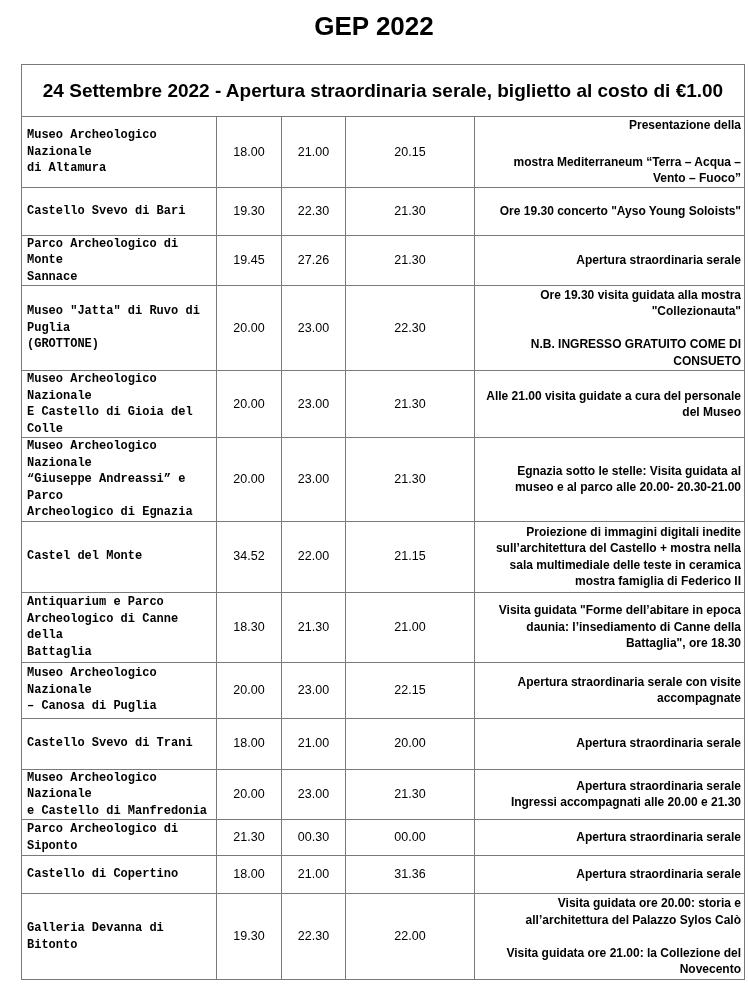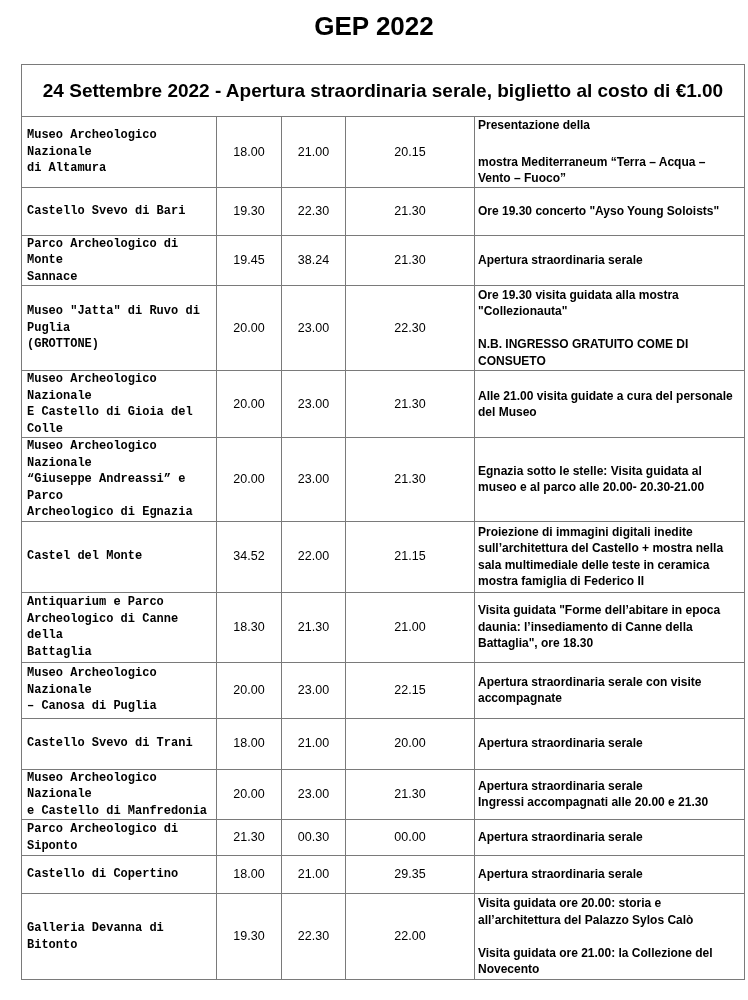--- a/index.html
+++ b/index.html
@@ -9,21 +9,21 @@
                 font-weight: bold; font-size: 26px; line-height: 36px; letter-spacing: 0px; }
   table.sched { position: absolute; left: 21px; top: 64px; width: 723px;
                 border-collapse: collapse; table-layout: fixed; }
   table.sched td, table.sched th { border: 1px solid #7a7a7a; padding: 0 4px;
                 font-size: 12px; line-height: 16.5px; vertical-align: middle; }
   .title-cell { height: 51px; text-align: center; font-weight: bold; font-size: 19px !important;
                 line-height: 24px !important; white-space: nowrap; padding: 0 2px !important; }
   .hdr th { height: 20px; font-weight: bold; text-align: center; }
   .venue { font-weight: bold; text-align: left; padding-left: 5px !important; font-family: Liberation Mono, monospace; }
   .time { text-align: center; font-weight: normal; font-size: 12.5px !important; }
-  .event { text-align: left; font-weight: bold; padding: 0 3px !important; }
+  .event { text-align: right; font-weight: bold; padding: 0 3px !important; }
   .gap { display: block; height: 16.5px; }
   col.c-venue { width: 195px; } col.c-dalle { width: 65px; } col.c-alle { width: 64px; }
   col.c-ultimo { width: 129px; } col.c-evento { width: 270px; }
 </style>
 </head>
 <body>
 
 <div class="page-title">GEP 2022</div>
 
 <table class="sched">
@@ -62,21 +62,21 @@
         <td class="event">
           <span style="display: block;">Ore 19.30 concerto "Ayso Young Soloists"</span>
         </td>
       </tr>
       <tr style="height: 42px;">
         <td class="venue">
           <span style="display: block;">Parco Archeologico di Monte</span>
           <span style="display: block;">Sannace</span>
         </td>
         <td class="time">19.45</td>
-        <td class="time">38.24</td>
+        <td class="time">27.26</td>
         <td class="time">21.30</td>
         <td class="event">
           <span style="display: block;">Apertura straordinaria serale</span>
         </td>
       </tr>
       <tr style="height: 85px;">
         <td class="venue">
           <span style="display: block;">Museo "Jatta" di Ruvo di Puglia</span>
           <span style="display: block;">(GROTTONE)</span>
         </td>
@@ -194,21 +194,21 @@
         <td class="event">
           <span style="display: block;">Apertura straordinaria serale</span>
         </td>
       </tr>
       <tr style="height: 38px;">
         <td class="venue">
           <span style="display: block;">Castello di Copertino</span>
         </td>
         <td class="time">18.00</td>
         <td class="time">21.00</td>
-        <td class="time">29.35</td>
+        <td class="time">31.36</td>
         <td class="event">
           <span style="display: block;">Apertura straordinaria serale</span>
         </td>
       </tr>
       <tr style="height: 86px;">
         <td class="venue">
           <span style="display: block;">Galleria Devanna di Bitonto</span>
         </td>
         <td class="time">19.30</td>
         <td class="time">22.30</td>

